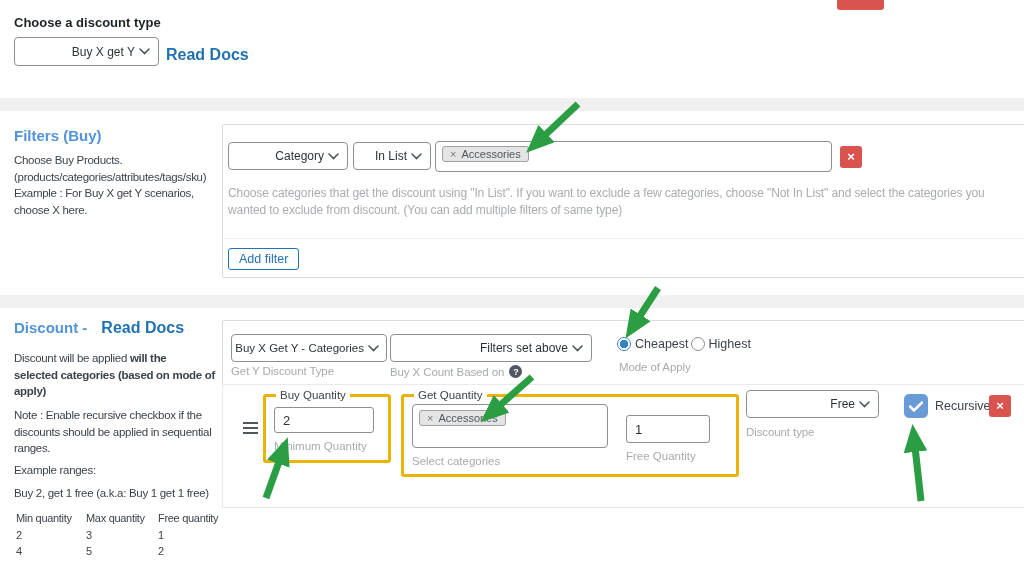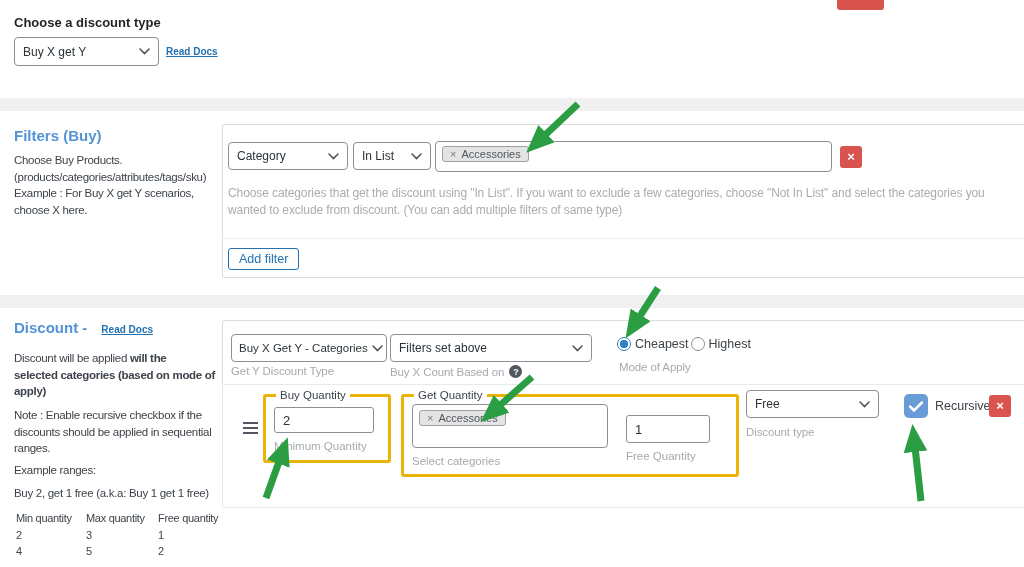--- a/index.html
+++ b/index.html
@@ -4,32 +4,32 @@
 <style>
   *{box-sizing:border-box;margin:0;padding:0}
   html,body{width:1024px;height:567px}
   body{position:relative;overflow:hidden;background:#fff;color:#3c434a;
        font-family:"Liberation Sans","DejaVu Sans",sans-serif;font-size:13px}
 
   .band{position:absolute;left:0;width:1024px;height:13px;background:#f0f0f1}
   #band1{top:98px}#band2{top:295px}
 
   .title-text{font-size:15px;font-weight:bold;color:#5294d6}
-  .docs-text{color:#2271b1;font-size:10px;font-weight:bold;text-decoration:underline;cursor:pointer}
+  .docs-text{color:#2271b1;font-size:16px;font-weight:bold;cursor:pointer}
   .sidebar-text{position:absolute;font-size:11.5px;letter-spacing:-0.3px;color:#3c434a;line-height:16.5px}
   .sidebar-text div{white-space:nowrap}
 
   
   #topbtn{position:absolute;left:837px;top:-12px;width:47px;height:22px;background:#d9534f;border:none;border-radius:3px;cursor:pointer}
   #dt-label{position:absolute;left:14px;top:15px;font-size:13px;font-weight:bold;color:#1d2327}
   #dt-select{left:14px;top:37px;width:145px;height:29px}
   #dt-docs{position:absolute;left:166px;top:46px}
 
   
-  .sel{position:absolute;display:flex;align-items:center;justify-content:space-between;gap:4px;
+  .sel{position:absolute;display:flex;align-items:center;justify-content:flex-end;gap:4px;
        background:#fff;border:1px solid #8c8f94;border-radius:4px;padding:0 8px;
        font-size:12px;color:#2c3338;cursor:pointer;white-space:nowrap;overflow:hidden}
   .chev{flex:0 0 auto}
   .card{position:absolute;background:#fff;border:1px solid #dcdcde;border-radius:2px}
   .tagbox{border:1px solid #8c8f94;border-radius:4px;background:#fff}
   .chip{display:inline-flex;gap:5px;align-items:center;background:#e4e4e4;border:1px solid #a0a0a0;
         border-radius:3px;padding:1px 7px;font-size:11px;color:#50575e;cursor:pointer;white-space:nowrap}
   .chip .rm{color:#777}
   .xbtn{position:absolute;width:22px;height:22px;background:#d9534f;border:none;border-radius:3px;
         color:#fff;font-size:13px;font-weight:bold;line-height:20px;text-align:center;cursor:pointer}

